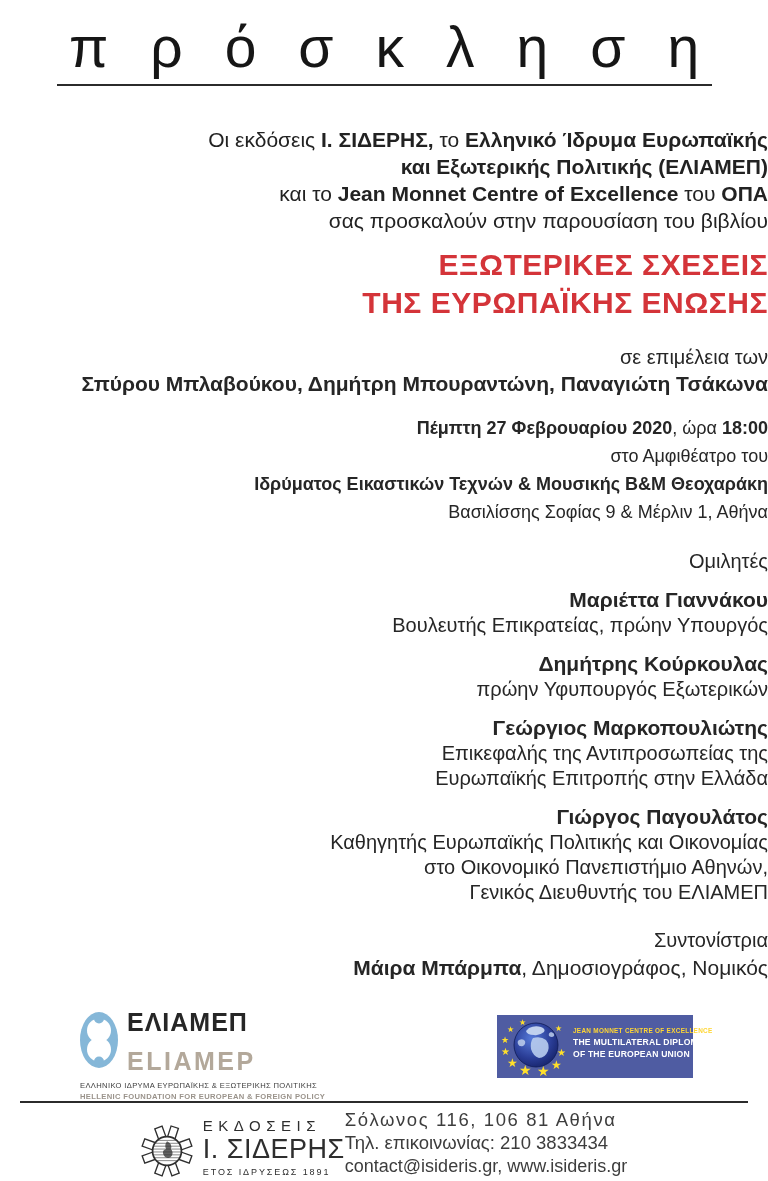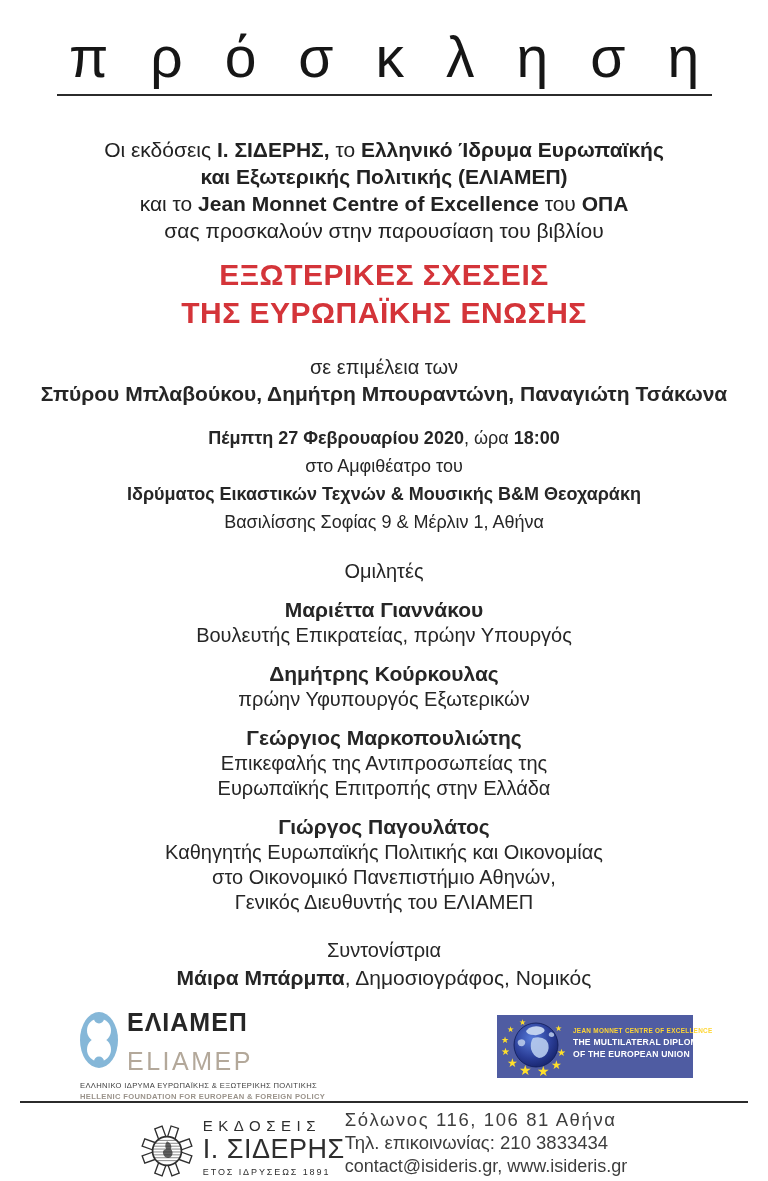--- a/index.html
+++ b/index.html
@@ -6,32 +6,32 @@
   .page{
     position:relative;
     width:768px;height:1181px;
     margin:0 auto;
     background:#fff;
     font-family:"Liberation Sans", sans-serif;
     color:#262626;
     overflow:hidden;
   }
   
-  .hdr{padding-top:24px;text-align:center;}
+  .hdr{padding-top:14px;text-align:center;}
   .hdr-title{
     font-size:57px;font-weight:300;color:#161616;
     letter-spacing:42px;padding-left:42px;line-height:66px;
     white-space:nowrap;
   }
   .hdr-rule{
     width:655px;margin:4px auto 0 auto;
     border:none;border-top:2px solid #2b2b2b;height:0;
   }
   
-  .center{text-align:center;}
+  .center{text-align:right;}
   .intro{margin-top:40px;font-size:21px;line-height:27px;color:#222;}
   .b{font-weight:bold;}
   .book-title{
     margin-top:12px;font-size:30px;line-height:38px;font-weight:bold;
     color:#d43439;letter-spacing:.5px;
   }
   .editors{margin-top:22px;font-size:20px;line-height:26px;}
   .editors .names{font-size:21px;font-weight:bold;line-height:28px;}
   .event{margin-top:16px;font-size:18px;line-height:28px;}
   .speakers-heading{margin-top:22px;font-size:20px;line-height:26px;}
@@ -39,21 +39,21 @@
   .speaker .name{font-size:21px;font-weight:bold;line-height:26px;}
   .speaker .role{font-size:20px;line-height:25px;}
   .coord{margin-top:22px;font-size:20px;line-height:27px;}
   .coord .who{font-size:21px;}
   
   .logo-eliamep{position:absolute;left:80px;top:1006px;width:200px;}
   .le-row{display:flex;align-items:center;}
   .le-icon{flex:0 0 auto;}
   .le-names{margin-left:9px;padding-top:4px;line-height:1;}
   .le-gr{font-size:25px;font-weight:bold;color:#262626;letter-spacing:1px;}
-  .le-en{font-size:25px;font-weight:normal;color:#b3a89a;letter-spacing:2.5px;margin-top:14px;}
+  .le-en{font-size:25px;font-weight:bold;color:#b3a89a;letter-spacing:2.5px;margin-top:14px;}
   .le-cap{margin-top:7px;white-space:nowrap;}
   .le-cap1{font-size:7.6px;letter-spacing:.35px;color:#3c3c3c;font-weight:normal;}
   .le-cap2{font-size:7.6px;letter-spacing:.35px;color:#9a938b;font-weight:bold;margin-top:2px;}
   .logo-jm{
     position:absolute;left:497px;top:1015px;width:196px;height:63px;
     background:#4f5ca2;display:flex;align-items:center;
   }
   .jm-globe{position:absolute;left:2px;top:1px;}
   .jm-text{position:absolute;left:76px;top:13px;line-height:1;}
   .jm-l1{font-size:6.4px;font-weight:bold;color:#ffd633;letter-spacing:.3px;white-space:nowrap;}

